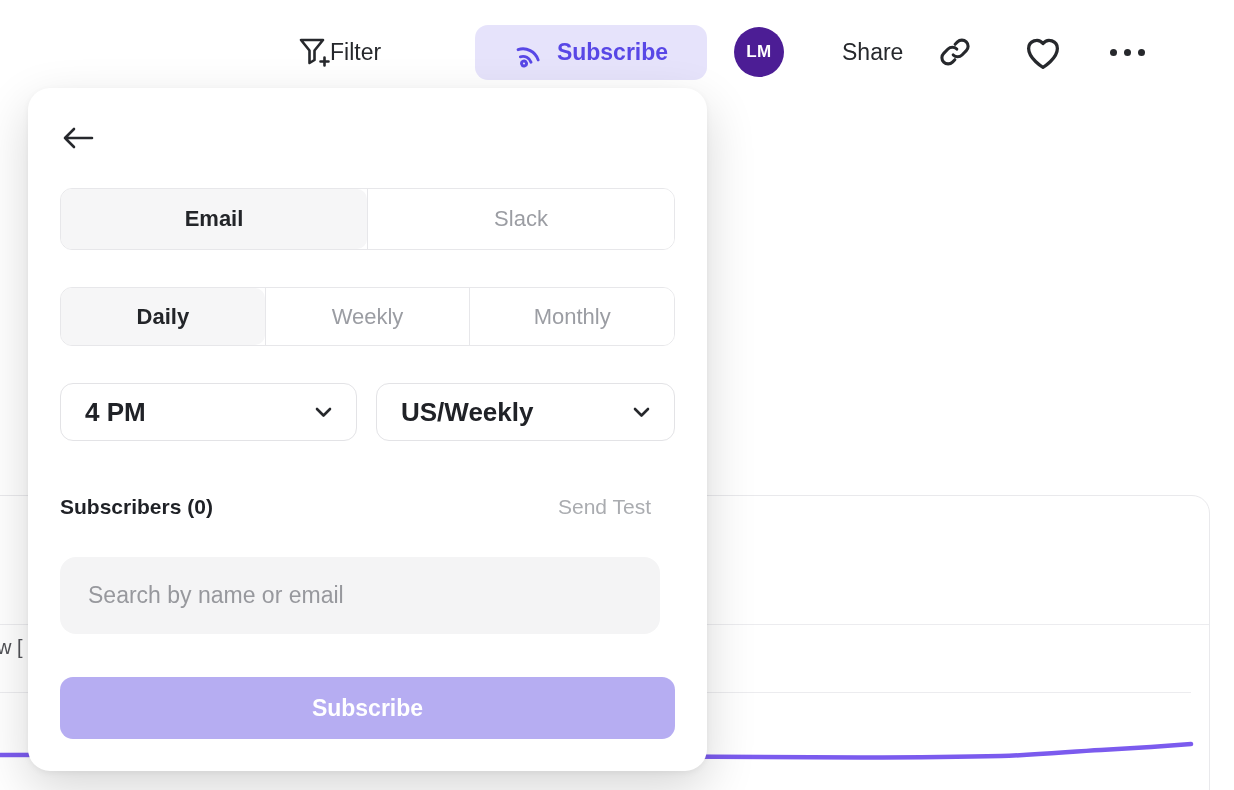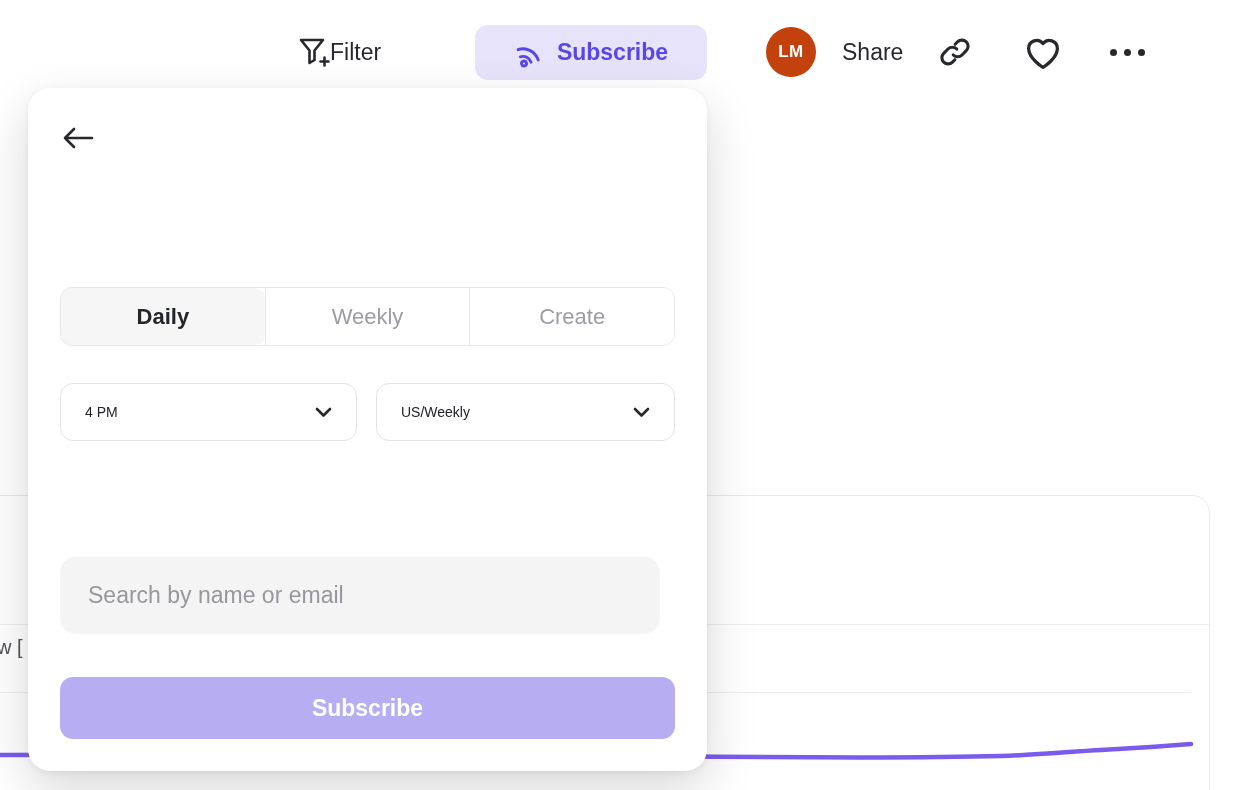--- a/index.html
+++ b/index.html
@@ -16,22 +16,22 @@
   .bg-chart-svg { position:absolute; left:0; top:238px; width:1270px; height:40px; }
 
   
   .toolbar { position:absolute; left:0; top:0; width:1234px; height:105px; z-index:2; }
   .tb-item { position:absolute; display:flex; align-items:center; cursor:pointer; }
   .filter-btn { left:296px; top:30px; height:44px; gap:0; }
   .tb-label { font-size:23px; font-weight:500; color:#26282c; }
   .subscribe-pill { left:475px; top:25px; width:232px; height:55px; border-radius:13px;
     background:#e6e3fb; justify-content:center; gap:13px; }
   .subscribe-pill .tb-label { color:#5847e6; font-weight:600; }
-  .avatar { left:766px; top:27px; width:50px; height:50px; border-radius:50%;
-    background:#c2410c; justify-content:center; }
+  .avatar { left:734px; top:27px; width:50px; height:50px; border-radius:50%;
+    background:#4c1d95; justify-content:center; }
   .avatar span { font-size:17px; font-weight:700; color:#ffffff; letter-spacing:.5px; }
   .share-btn { left:842px; top:30px; height:44px; }
   .link-btn { left:936px; top:33px; }
   .heart-btn { left:1023px; top:34px; }
   .more-btn { left:1110px; top:40px; height:24px; gap:7px; }
   .dot { width:7px; height:7px; border-radius:50%; background:#26282c; }
 
   
   .modal { position:absolute; left:28px; top:88px; width:679px; height:683px; background:#fff;
     border-radius:22px; z-index:3;
@@ -45,21 +45,21 @@
     border:1px solid #e7e7ea; border-radius:12px; background:#fff; overflow:hidden; }
   .seg-channel { top:100px; height:62px; }
   .seg-freq { top:199px; height:59px; }
   .seg-item { flex:1; display:flex; align-items:center; justify-content:center;
     font-size:22px; color:#9b9da3; cursor:pointer; background:#fff; }
   .seg-item + .seg-item { border-left:1px solid #e7e7ea; }
   .seg-item.selected { background:#f6f6f7; color:#232529; font-weight:600; border-radius:10px; }
 
   .select-box { position:absolute; top:295px; height:58px; display:flex; align-items:center;
     justify-content:space-between; padding:0 24px; border:1px solid #e3e3e6; border-radius:13px;
-    background:#fff; cursor:pointer; font-size:14px; font-weight:400; color:#202227; }
+    background:#fff; cursor:pointer; font-size:26px; font-weight:700; color:#202227; }
   .select-time { left:32px; width:297px; }
   .select-tz { left:348px; width:299px; }
 
   .subs-row { position:absolute; left:32px; top:404px; width:591px; height:30px;
     display:flex; align-items:center; justify-content:space-between; }
   .subs-label { font-size:21px; font-weight:600; color:#1f2126; }
   .send-test { font-size:21px; font-weight:500; color:#aaacb0; cursor:pointer; }
 
   .search-input { position:absolute; left:32px; top:469px; width:600px; height:77px;
     background:#f4f4f5; border:none; outline:none; border-radius:16px; padding:0 28px;
@@ -141,39 +141,47 @@
   </div>
 
   <div class="modal">
 
     <div class="back-btn">
       <svg width="34" height="28" viewBox="0 0 34 28">
         <path class="icon-stroke" stroke-width="2.8" d="M31 14H4M13 5l-9 9 9 9"></path>
       </svg>
     </div>
 
+    <div class="seg seg-channel">
+      <div class="seg-item selected">Email</div>
+      <div class="seg-item">Slack</div>
+    </div>
 
     <div class="seg seg-freq">
       <div class="seg-item selected">Daily</div>
       <div class="seg-item">Weekly</div>
-      <div class="seg-item">Create</div>
+      <div class="seg-item">Monthly</div>
     </div>
 
     <div class="select-box select-time">
       <span>4 PM</span>
       <svg width="17" height="11" viewBox="0 0 17 11">
         <path class="icon-stroke" stroke-width="2.4" d="M2 2l6.5 6.5L15 2"></path>
       </svg>
     </div>
     <div class="select-box select-tz">
       <span>US/Weekly</span>
       <svg width="17" height="11" viewBox="0 0 17 11">
         <path class="icon-stroke" stroke-width="2.4" d="M2 2l6.5 6.5L15 2"></path>
       </svg>
     </div>
 
+    <div class="subs-row">
+      <span class="subs-label">Subscribers (0)</span>
+      <span class="send-test">Send Test</span>
+    </div>
 
     <input class="search-input" type="text" placeholder="Search by name or email" style="">
 
     <button class="subscribe-btn">Subscribe</button>
   </div>
 
 </div>
 
 </body></html>

